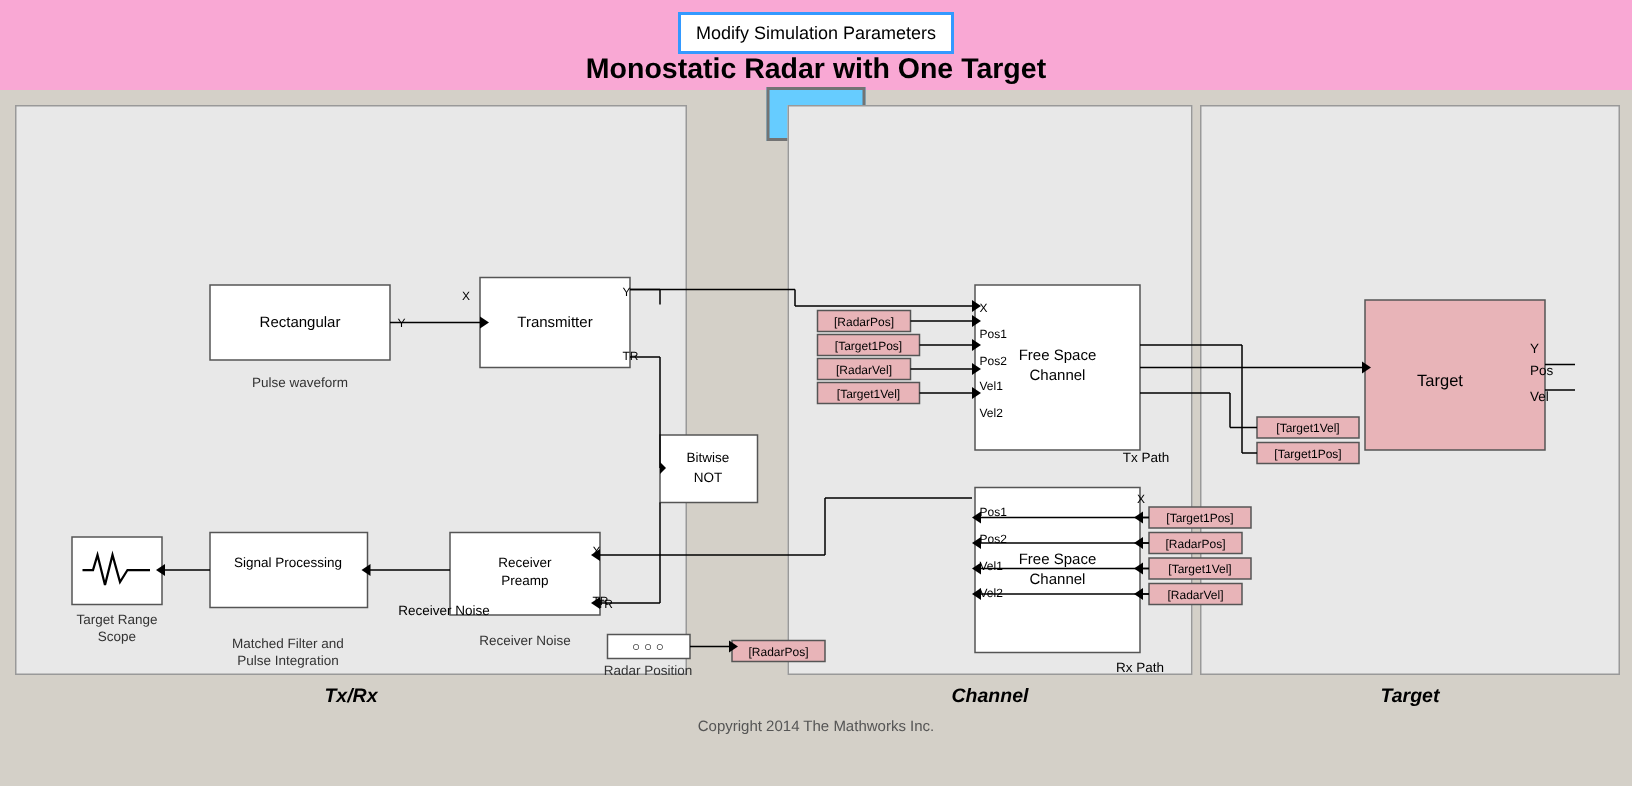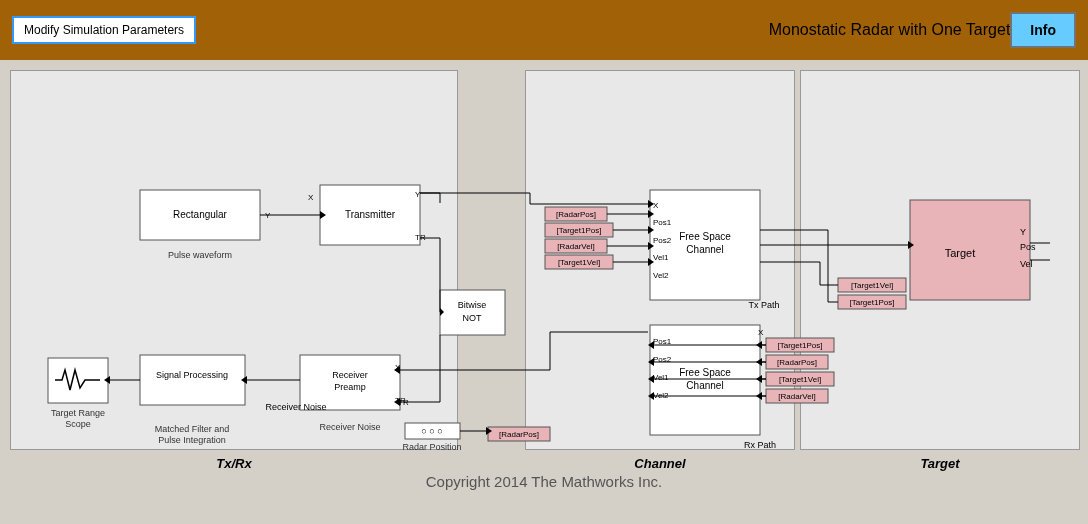--- a/index.html
+++ b/index.html
@@ -12,36 +12,37 @@
       overflow: hidden;
       position: relative;
     }
 
     
     #header {
       display: flex;
       align-items: center;
       justify-content: space-between;
       padding: 8px 12px;
-      background: #a16207;
+      background: #f9a8d4;
       height: 60px;
+      flex-direction: column;
     }
 
     #modify-btn {
       background: white;
       border: 2px solid #3399ff;
       padding: 5px 10px;
       cursor: pointer;
       font-size: 12px;
       color: #000;
     }
 
     #page-title {
-      font-size: 16px;
-      font-weight: normal;
+      font-size: 19px;
+      font-weight: bold;
       color: #000;
       text-align: right;
       flex: 1;
     }
 
     #info-btn {
       background: #66ccff;
       border: 2px solid #737373;
       padding: 8px 18px;
       cursor: pointer;
@@ -310,17 +311,17 @@
     <line x1="450" y1="407" x2="478" y2="407" stroke="#000" stroke-width="1"></line>
     <polygon points="476,403 482,407 476,411" fill="#000"></polygon>
 
     <line x1="1020" y1="183" x2="1040" y2="183" stroke="#000" stroke-width="1"></line>
     <line x1="1020" y1="200" x2="1040" y2="200" stroke="#000" stroke-width="1"></line>
 
     <text x="388" y="345" font-size="8" font-family="Arial">TR</text>
 
   </svg>
 
-  <div style="position:absolute; bottom:0; width:100%; display:flex; justify-content:center; font-size:15px; color:#555;">
+  <div style="position:absolute; bottom:0; width:100%; display:flex; justify-content:center; font-size:10px; color:#555;">
     <span>Copyright 2014 The Mathworks Inc.</span>
   </div>
 
 </div>
 
 </body></html>

